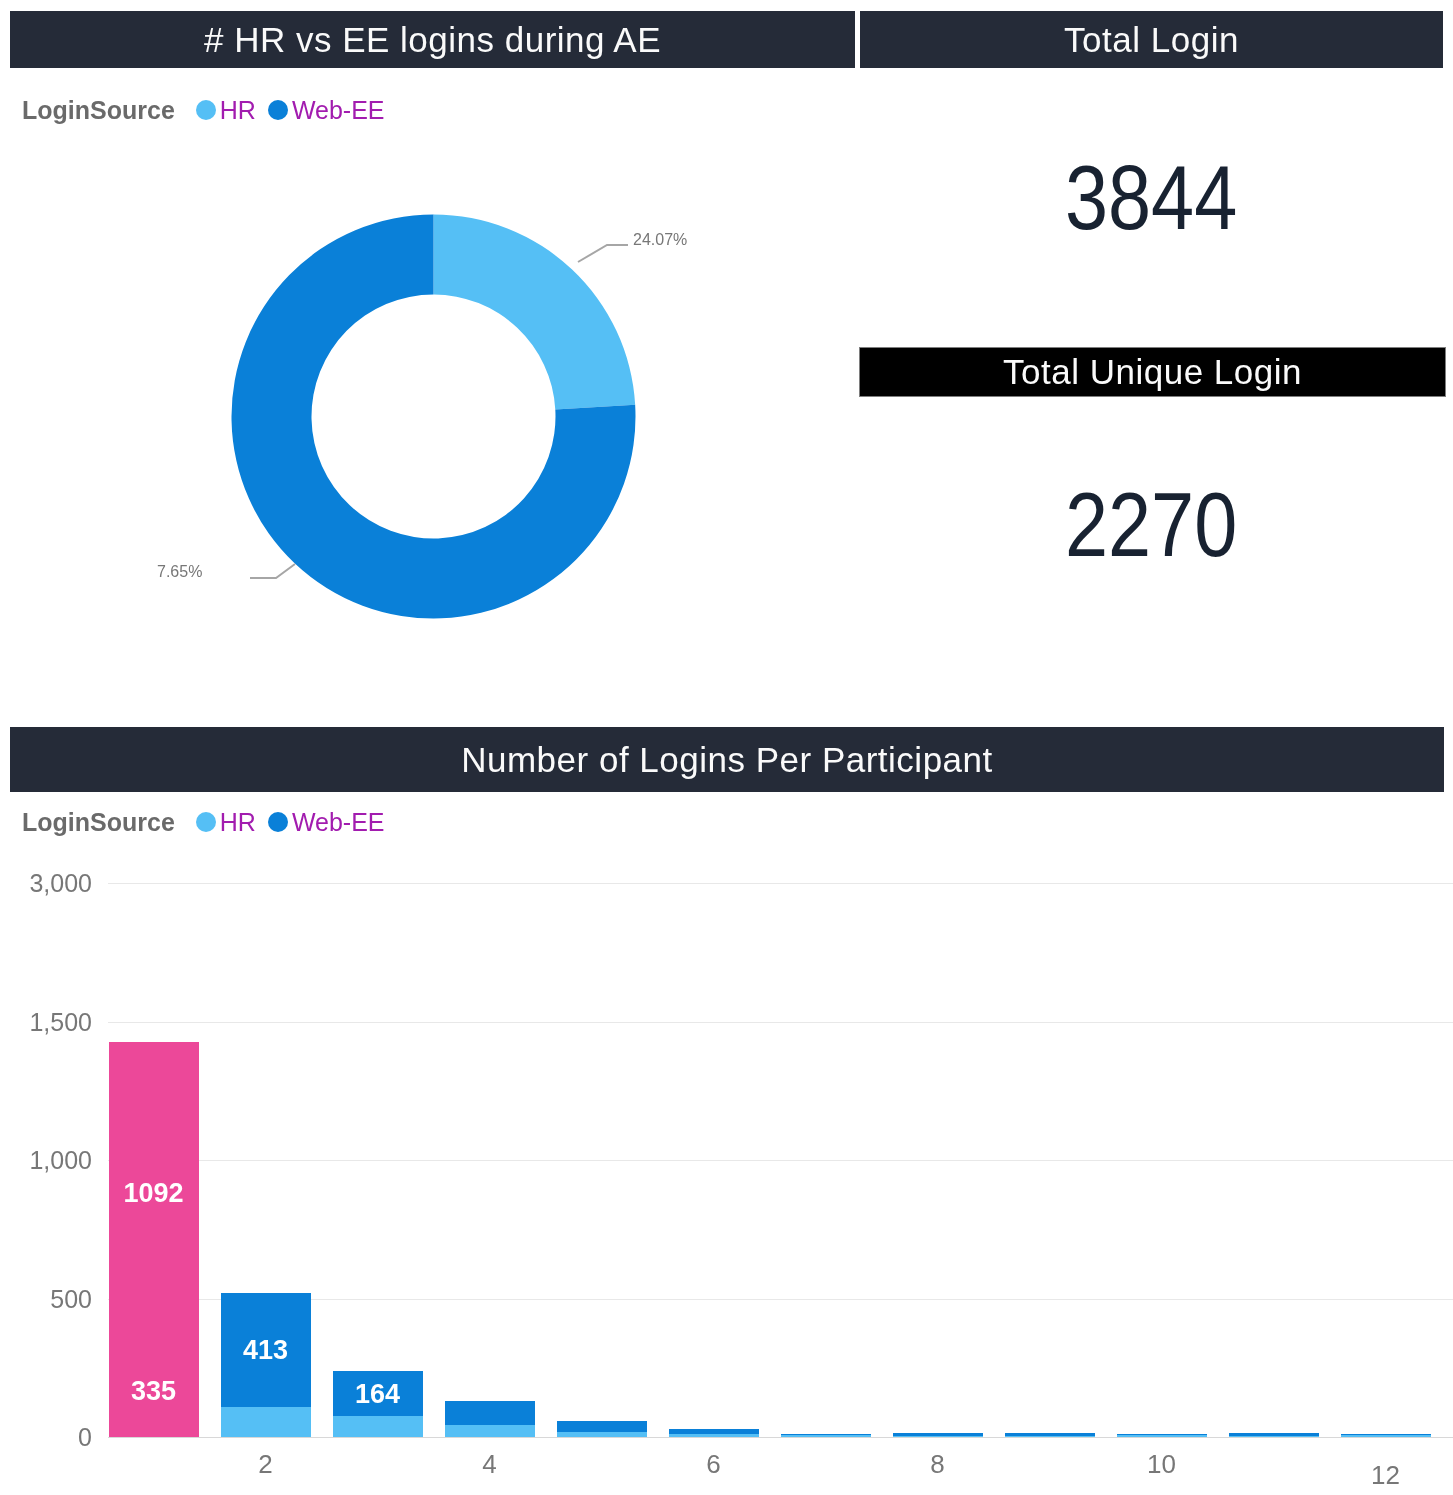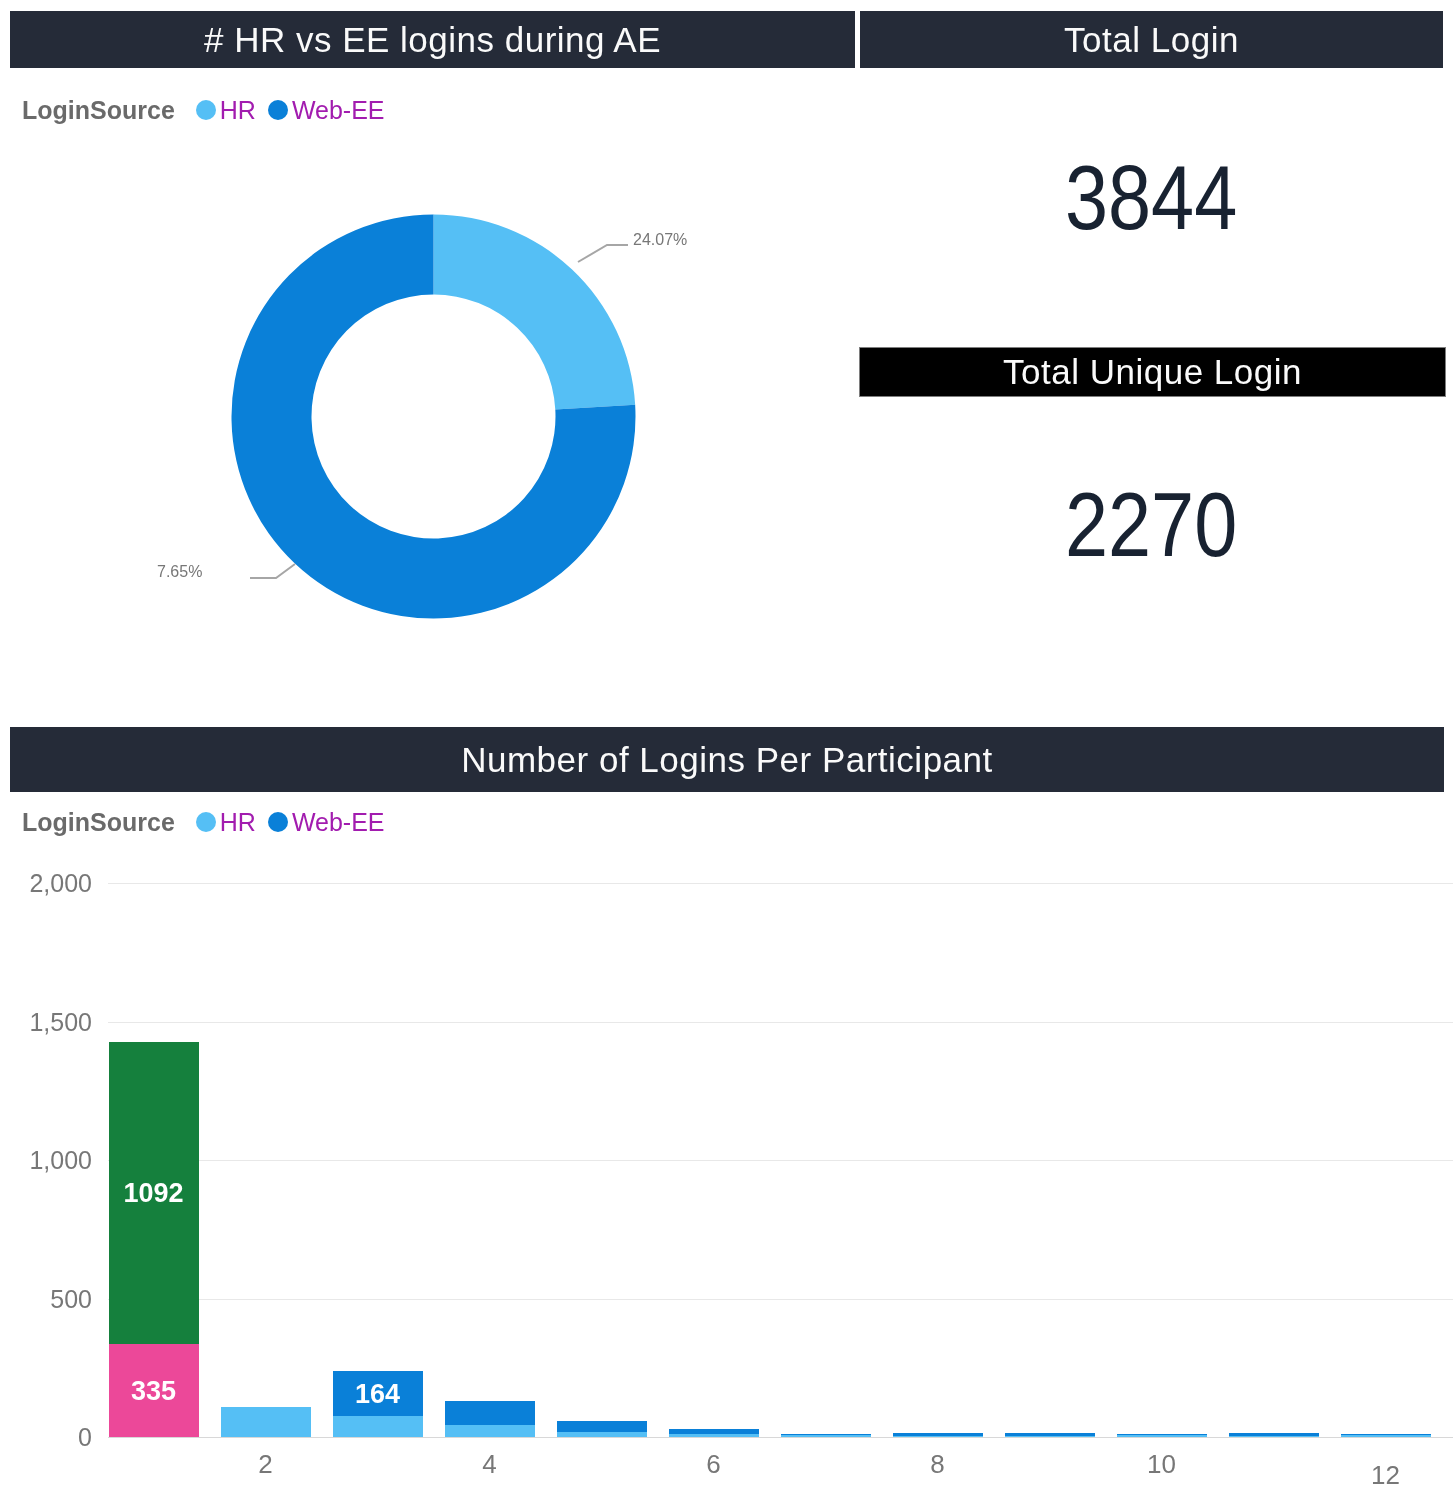--- a/index.html
+++ b/index.html
@@ -94,34 +94,37 @@
 <div id="barchart">
     <div class="gridline baseline" style="left: 108px; width: 1345px; top: 577px;"></div>
     <div class="ytick" style="left: 0px; top: 563px;">0</div>
     <div class="gridline" style="left: 108px; width: 1345px; top: 438.5px;"></div>
     <div class="ytick" style="left: 0px; top: 424.5px;">500</div>
     <div class="gridline" style="left: 108px; width: 1345px; top: 300px;"></div>
     <div class="ytick" style="left: 0px; top: 286px;">1,000</div>
     <div class="gridline" style="left: 108px; width: 1345px; top: 161.5px;"></div>
     <div class="ytick" style="left: 0px; top: 147.5px;">1,500</div>
     <div class="gridline" style="left: 108px; width: 1345px; top: 23px;"></div>
-    <div class="ytick" style="left: 0px; top: 9px;">2,000</div>
+    <div class="ytick" style="left: 0px; top: 9px;">3,000</div>
     <div class="xtick" style="left: 225.5px; top: 589px;">2</div>
     <div class="xtick" style="left: 449.5px; top: 589px;">4</div>
     <div class="xtick" style="left: 673.5px; top: 589px;">6</div>
     <div class="xtick" style="left: 897.5px; top: 589px;">8</div>
     <div class="xtick" style="left: 1121.5px; top: 589px;">10</div>
     <div class="xtick" style="left: 1345.5px; top: 589px; margin-top: 11px;">12</div>
     <div class="bar-seg" style="left: 108.5px; width: 90px; top: 484.205px; height: 92.795px; background: #ec4899;">
       <div class="bar-label" style="top: 50%;">335</div>
     </div>
-    <div class="bar-seg" style="left: 108.5px; width: 90px; top: 181.721px; height: 302.484px; background: #15803d;">
+    <div class="bar-seg" style="left: 108.5px; width: 90px; top: 181.721px; height: 302.484px; background: #ec4899;">
       <div class="bar-label" style="top: 50%;">1092</div>
     </div>
     <div class="bar-seg" style="left: 220.5px; width: 90px; top: 547.084px; height: 29.916px; background: rgb(85, 191, 245);"></div>
+    <div class="bar-seg" style="left: 220.5px; width: 90px; top: 432.683px; height: 114.401px; background: rgb(10, 128, 216);">
+      <div class="bar-label" style="top: 50%;">413</div>
+    </div>
     <div class="bar-seg" style="left: 332.5px; width: 90px; top: 556.225px; height: 20.775px; background: rgb(85, 191, 245);"></div>
     <div class="bar-seg" style="left: 332.5px; width: 90px; top: 510.797px; height: 45.428px; background: rgb(10, 128, 216);">
       <div class="bar-label" style="top: 50%;">164</div>
     </div>
     <div class="bar-seg" style="left: 444.5px; width: 90px; top: 565.366px; height: 11.634px; background: rgb(85, 191, 245);"></div>
     <div class="bar-seg" style="left: 444.5px; width: 90px; top: 541.267px; height: 24.099px; background: rgb(10, 128, 216);"></div>
     <div class="bar-seg" style="left: 556.5px; width: 90px; top: 572.291px; height: 4.709px; background: rgb(85, 191, 245);"></div>
     <div class="bar-seg" style="left: 556.5px; width: 90px; top: 561.211px; height: 11.08px; background: rgb(10, 128, 216);"></div>
     <div class="bar-seg" style="left: 668.5px; width: 90px; top: 573.953px; height: 3.047px; background: rgb(85, 191, 245);"></div>
     <div class="bar-seg" style="left: 668.5px; width: 90px; top: 568.967px; height: 4.986px; background: rgb(10, 128, 216);"></div>

